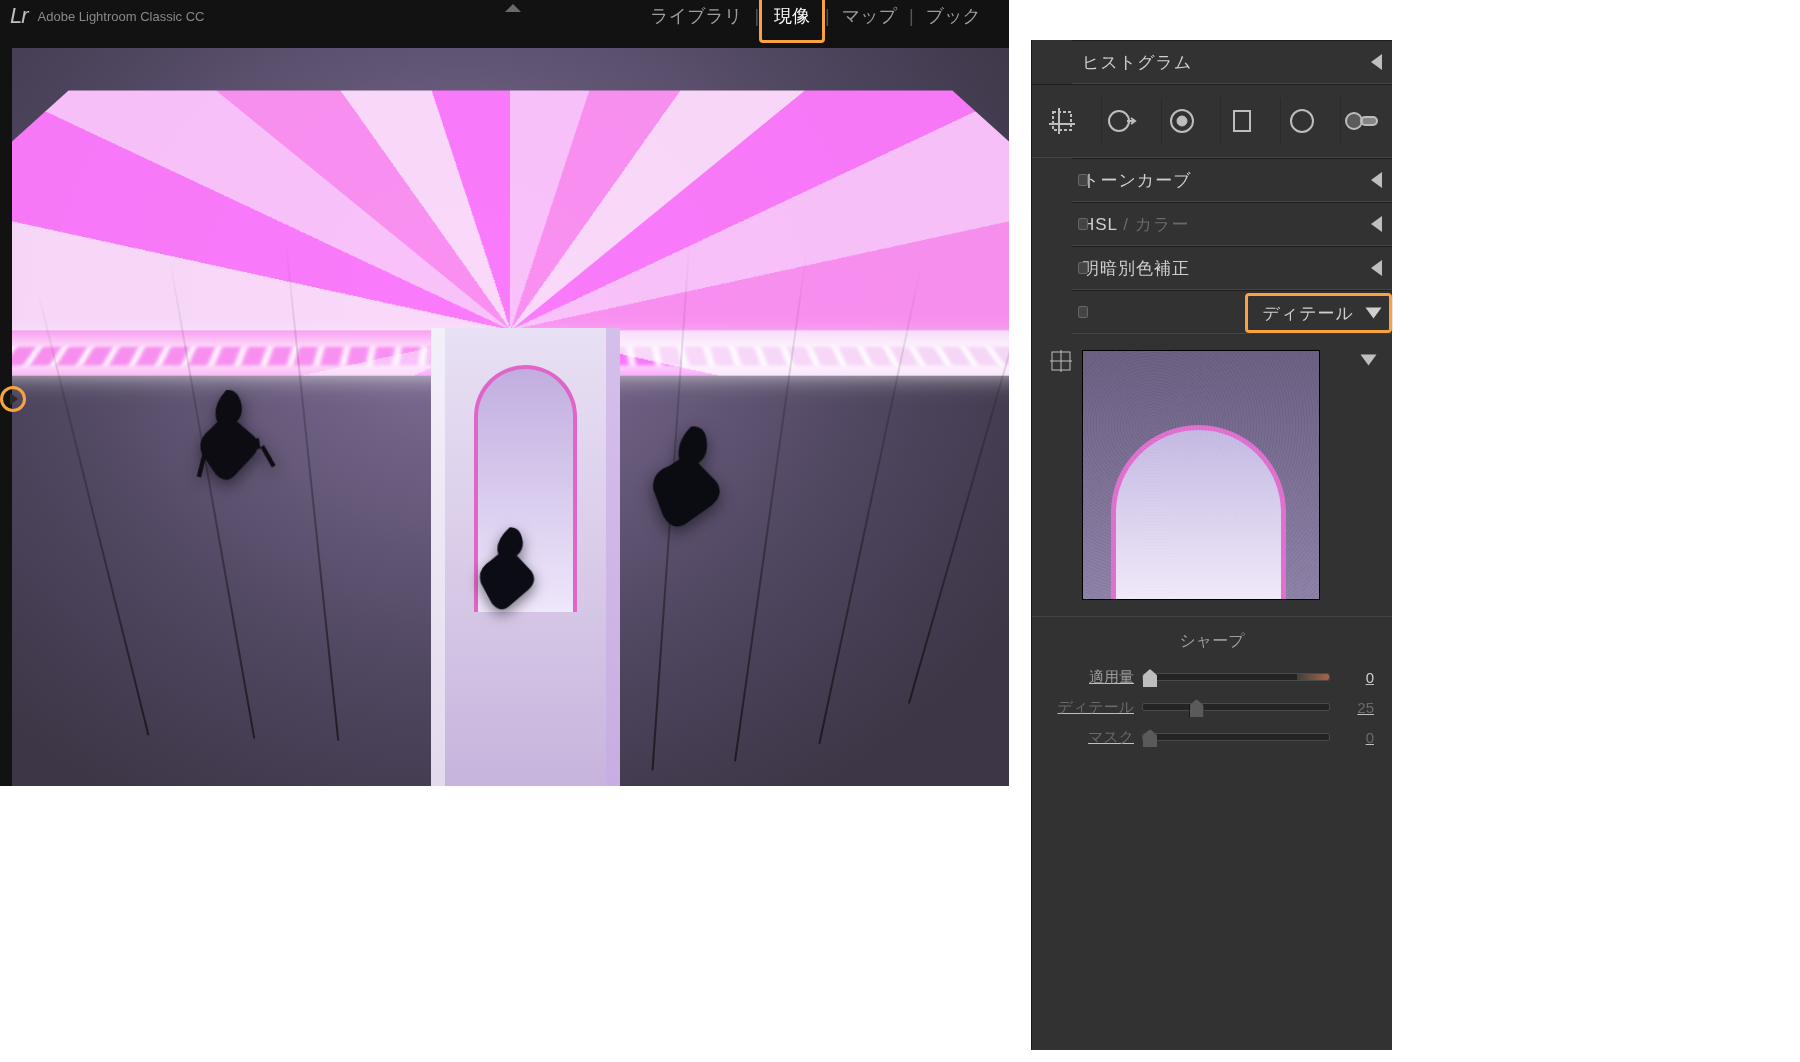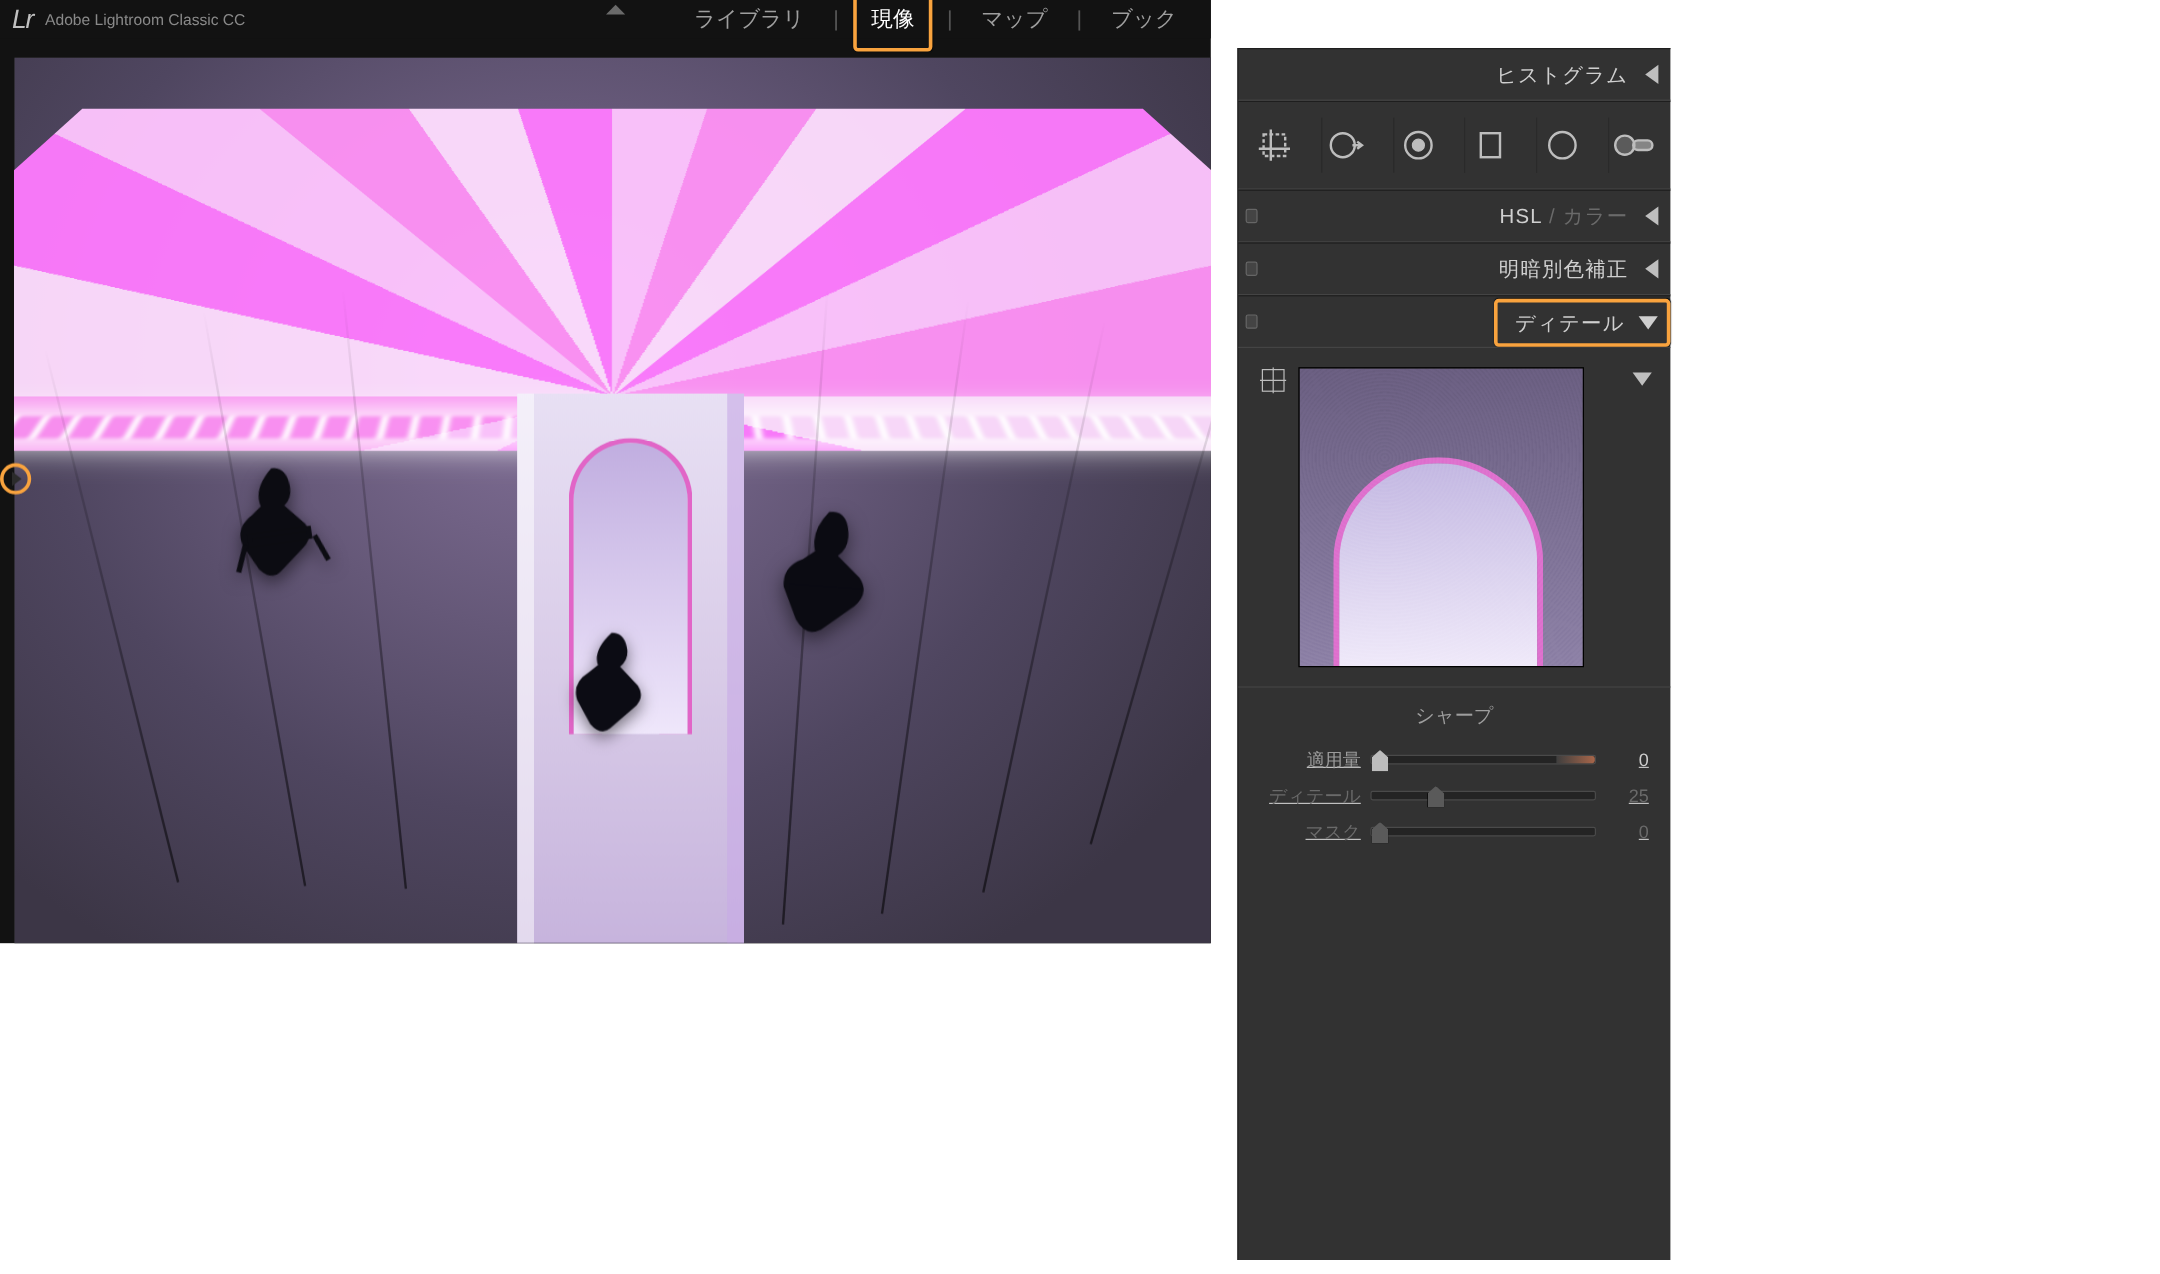--- a/index.html
+++ b/index.html
@@ -6,21 +6,21 @@
     body { background: #fff; font-family: "Hiragino Sans", "Meiryo", sans-serif; color: #c8c8c8; overflow: hidden; }
 
     .app { width: 1009px; height: 786px; background: #121212; position: relative; }
 
     .top-bar { height: 32px; background: #121212; display: flex; padding: 0 10px; color: #888; }
     .lr-logo { font-size: 22px; font-weight: 300; color: #c0c0c0; display: flex; align-items: center; gap: 10px; }
     .lr-logo .mark { font-style: italic; letter-spacing: -1px; }
     .app-title { font-size: 13px; color: #898989; }
     .caret-up { position: absolute; left: 50%; top: 4px; width:0;height:0;border-left:8px solid transparent;border-right:8px solid transparent;border-bottom:8px solid #6a6a6a; }
 
-    .modules { margin-left: auto; display: flex; gap: 12px; align-items: center; font-size: 18px; color: #9e9e9e; height: 100%; padding-right: 6px;}
+    .modules { margin-left: auto; display: flex; gap: 0; align-items: center; font-size: 18px; color: #9e9e9e; height: 100%; padding-right: 6px;}
     .module { padding: 0 12px; cursor: pointer; font-weight: 500; line-height: 48px;}
     .module.active { color: #fff; }
     .module-sep { color: #555; font-size: 18px; }
     .highlight-box { border: 3px solid #f9a33e; border-radius: 4px; box-shadow:0 0 1px #000;}
 
     .preview { position: absolute; top: 48px; left: 12px; right: 0; bottom: 0; background: #2f2f2f; overflow:hidden; }
     .photo { width: 100%; height: 100%; position: relative; }
 
     
     .sky { position:absolute; inset:0; background: radial-gradient(ellipse at 45% 35%, #7b6a90 10%, #4f4660 55%, #3c3646 85%); }
@@ -61,21 +61,21 @@
     .rider.r1 { left:16%; top:44%; transform: scale(.9) rotate(-8deg); }
     .rider.r2 { left:62%; top:50%; transform: scale(1.0) rotate(4deg); }
     .rider.r3 { left:44%; top:62%; transform: scale(.85) rotate(-2deg); }
 
     .left-handle { position:absolute; top:386px; left:0; width:26px; height:26px;
       border:3px solid #f9a33e; border-radius:50%; display:flex; align-items:center; justify-content:center;}
     .left-handle span{ width:0;height:0;border-top:6px solid transparent;border-bottom:6px solid transparent;border-left:8px solid #2b2b2b; margin-left:2px;}
 
     
     .right-panel { position:absolute; left: 1032px; top: 40px; width: 360px; height: 1010px; background: #323232; color: #c0c0c0; font-size: 17px; box-shadow: -1px 0 0 #1a1a1a; }
-    .panel-row { height: 44px; display:flex; align-items:center; justify-content: flex-end; padding: 0 10px; gap:14px; border-top:1px solid #1e1e1e; border-bottom:1px solid #444; position:relative;}
+    .panel-row { height: 44px; display:flex; align-items:center; justify-content: space-between; padding: 0 10px; gap:14px; border-top:1px solid #1e1e1e; border-bottom:1px solid #444; position:relative;margin-left:40px;}
     .panel-row .sw { position:absolute; left:6px; width:10px; height:12px; border:1px solid #666; border-radius:2px; background:#444;}
     .panel-row .title { color:#cfcfcf; font-weight:500; letter-spacing:1px; }
     .panel-row .title .dim { color:#6a6a6a; }
     .tri { width:0;height:0;border-top:8px solid transparent;border-bottom:8px solid transparent;border-right:11px solid #bfbfbf; }
     .tri.down { transform: rotate(-90deg); }
     .panel-row.detail { padding:0;}
     .panel-row.detail .wrap{ margin-left:auto; height:100%; display:flex; align-items:center; gap:14px; padding:0 10px 0 14px;}
     .panel-row.detail .wrap .tri{ border-right-color:#cfcfcf;}
     .panel-row.detail .wrap.highlight-box{ height:40px; margin-top:2px;}
 
@@ -206,20 +206,25 @@
     <div class="tool">
       <svg width="38" height="34" viewBox="0 0 38 34">
           <circle cx="11" cy="17" r="8" stroke-width="2" fill="#bdbdbd" fill-opacity=".3"></circle>
           <rect x="18" y="13" width="16" height="8" rx="4" stroke-width="2" fill="#bdbdbd" fill-opacity=".6"></rect>
         </svg>
     </div>
   </div>
 
   <div class="panel-row">
     <span class="sw"></span>
+    <span class="title">トーンカーブ</span>
+    <span class="tri"></span>
+  </div>
+  <div class="panel-row">
+    <span class="sw"></span>
     <span class="title">
       <span>HSL</span><span class="dim"> / </span><span class="dim">カラー</span>
     </span>
     <span class="tri"></span>
   </div>
   <div class="panel-row">
     <span class="sw"></span>
     <span class="title">明暗別色補正</span>
     <span class="tri"></span>
   </div>

